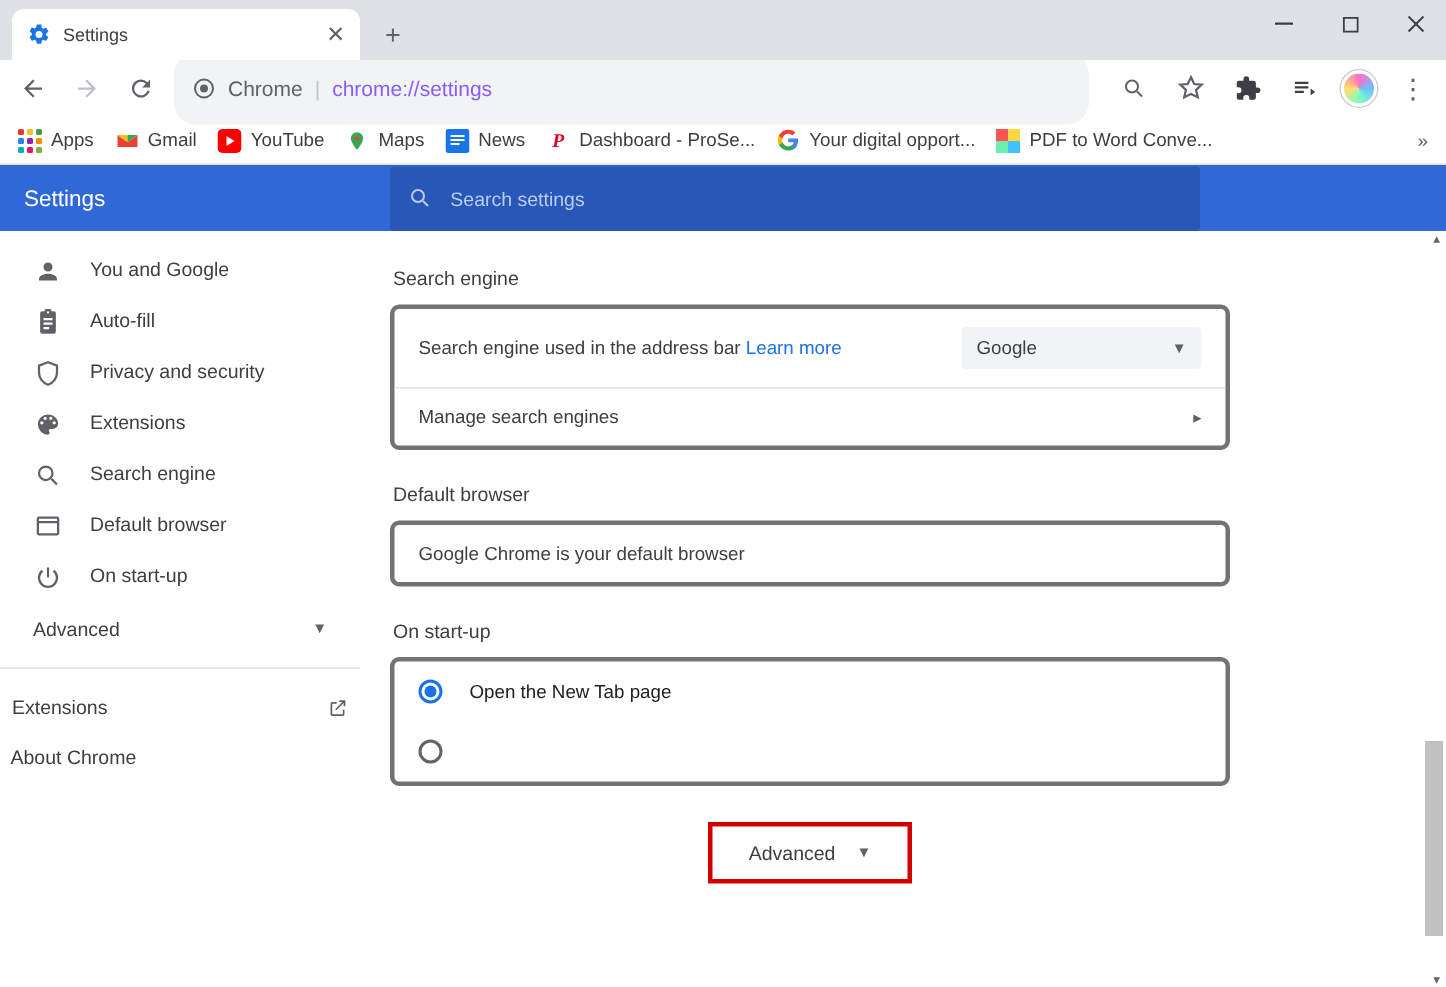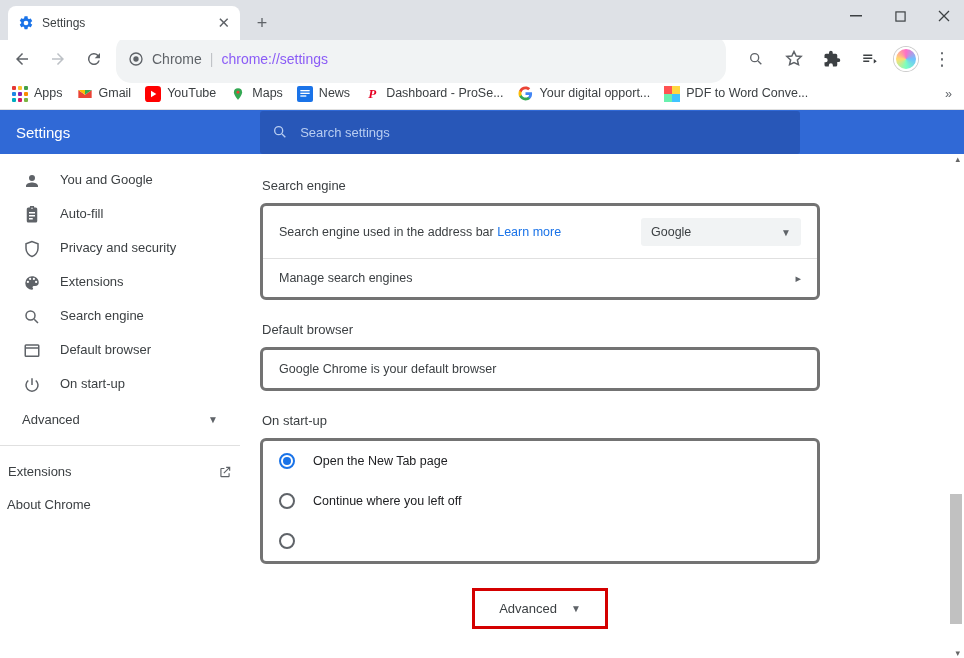--- a/index.html
+++ b/index.html
@@ -478,24 +478,20 @@
       </div>
 
       <div class="section-label">On start-up</div>
       <div class="card">
         <div class="radio-row">
           <div class="radio selected"></div>
           <span>Open the New Tab page</span>
         </div>
         <div class="radio-row">
           <div class="radio"></div>
-          <span>Continue where you left off</span>
-        </div>
-        <div class="radio-row">
-          <div class="radio"></div>
         </div>
       </div>
 
       <div class="adv-footer">
         <div class="adv-btn">
           <span>Advanced</span>
           <span style="font-size:10px;color:#5f6368;">▼</span>
         </div>
       </div>
     </div>

